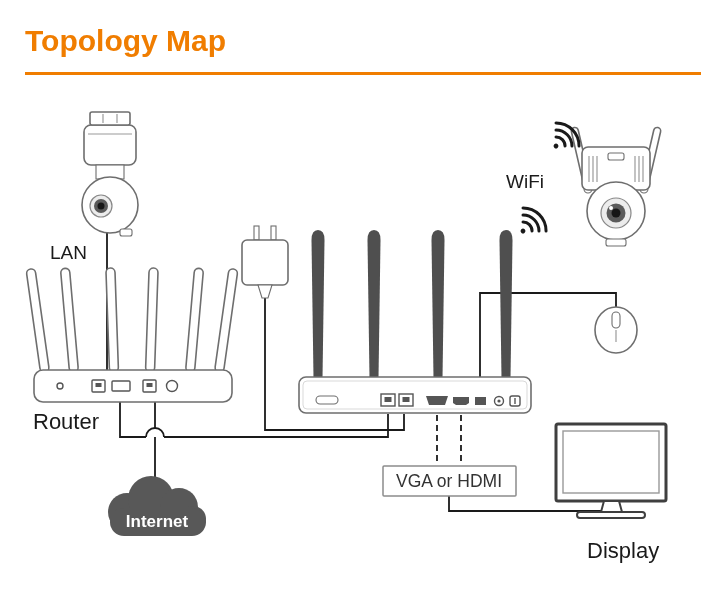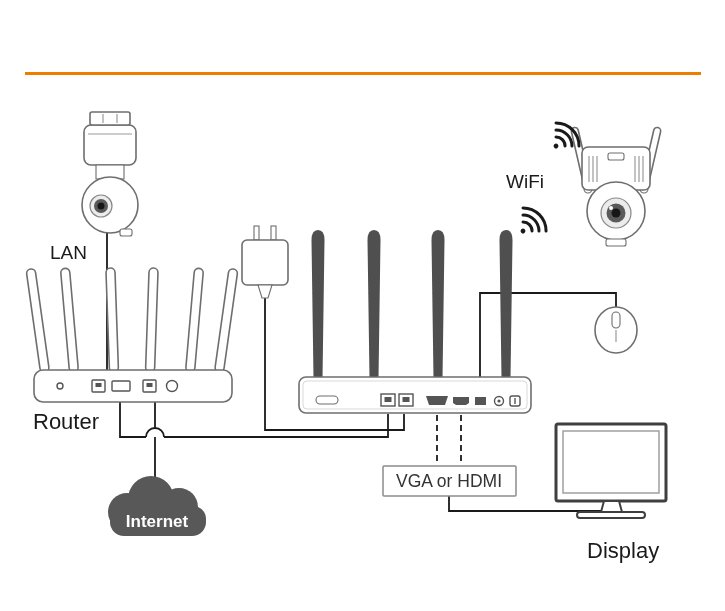--- a/index.html
+++ b/index.html
@@ -34,20 +34,21 @@
   text { font-family: "Liberation Sans", sans-serif; }
   .lbl { fill: var(--ink, #1a1a1a); font-size: 19px; }
   .lbl-lg { fill: var(--ink, #1a1a1a); font-size: 22px; }
   .cloud-txt { fill: #ffffff; font-size: 17px; font-weight: 700; text-anchor: middle; }
   .box-txt { fill: #333333; font-size: 17.5px; text-anchor: middle; }
 </style>
 </head>
 <body>
 
 <div class="page">
+  <h1 class="title">Topology Map</h1>
   <div class="rule"></div>
 
   <svg class="diagram" width="725" height="611" viewBox="0 0 725 611" xmlns="http://www.w3.org/2000/svg">
 
     <g>
       <path class="conn" d="M 107 233 L 107 377"></path>
       <path class="conn" d="M 155 402 L 155 480"></path>
       <path class="conn" d="M 120 402 L 120 437 L 146 437 M 164 437 L 388 437 L 388 414"></path>
       <path class="hop" d="M 146 437 A 9 9 0 0 1 164 437"></path>
       <path class="conn" d="M 265 298 L 265 430 L 404 430 L 404 414"></path>

